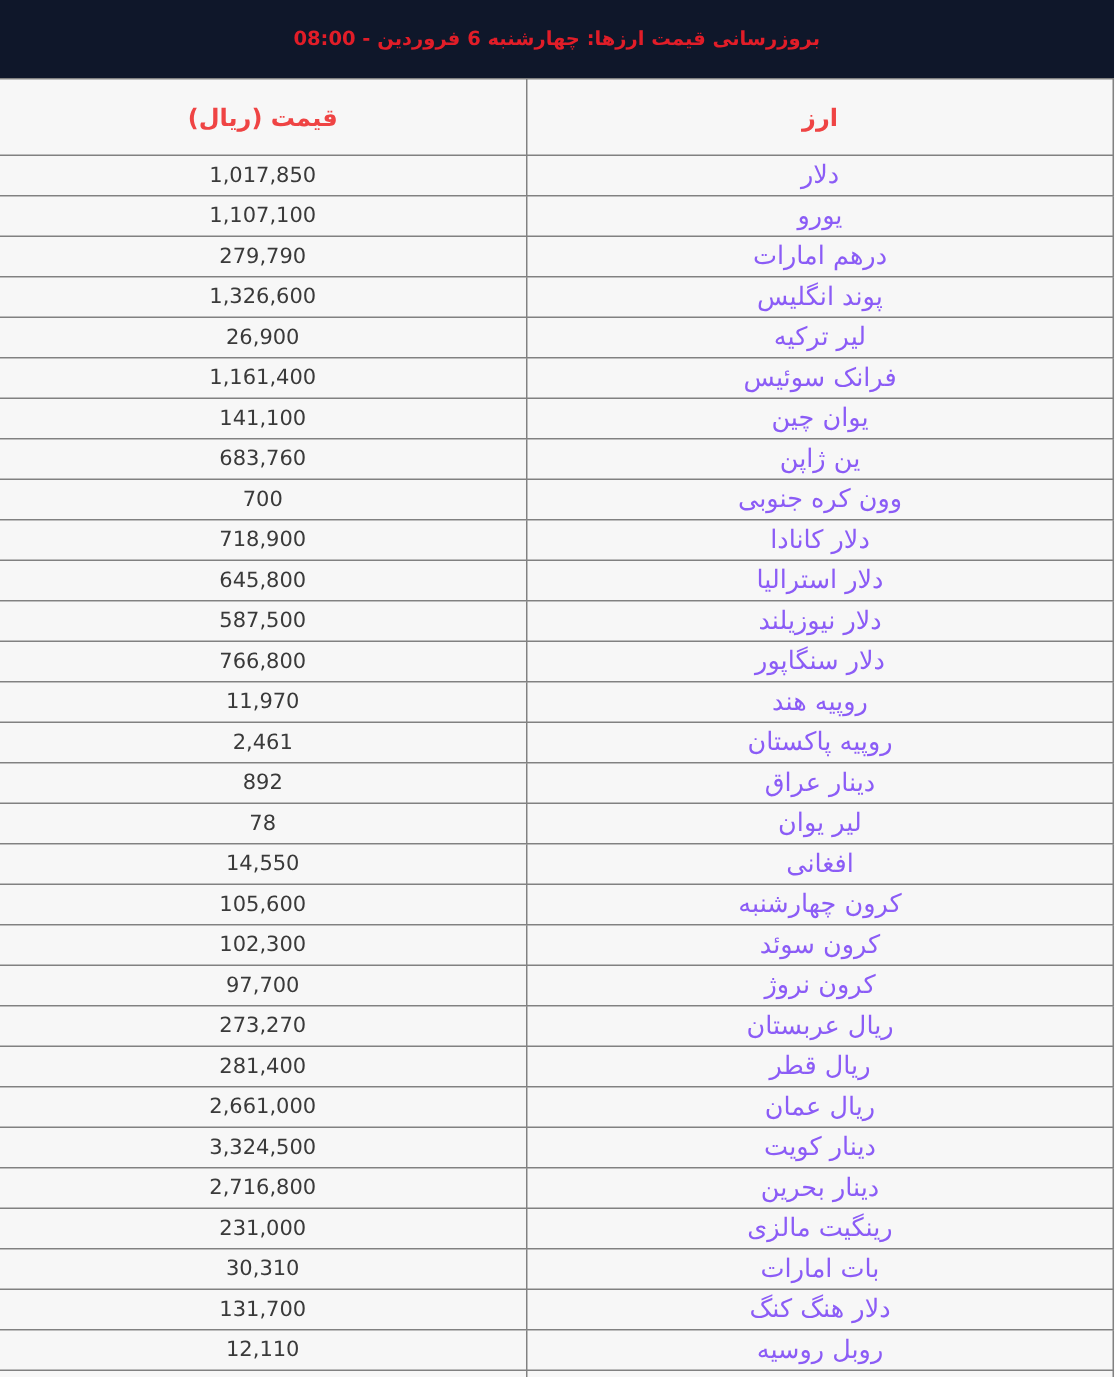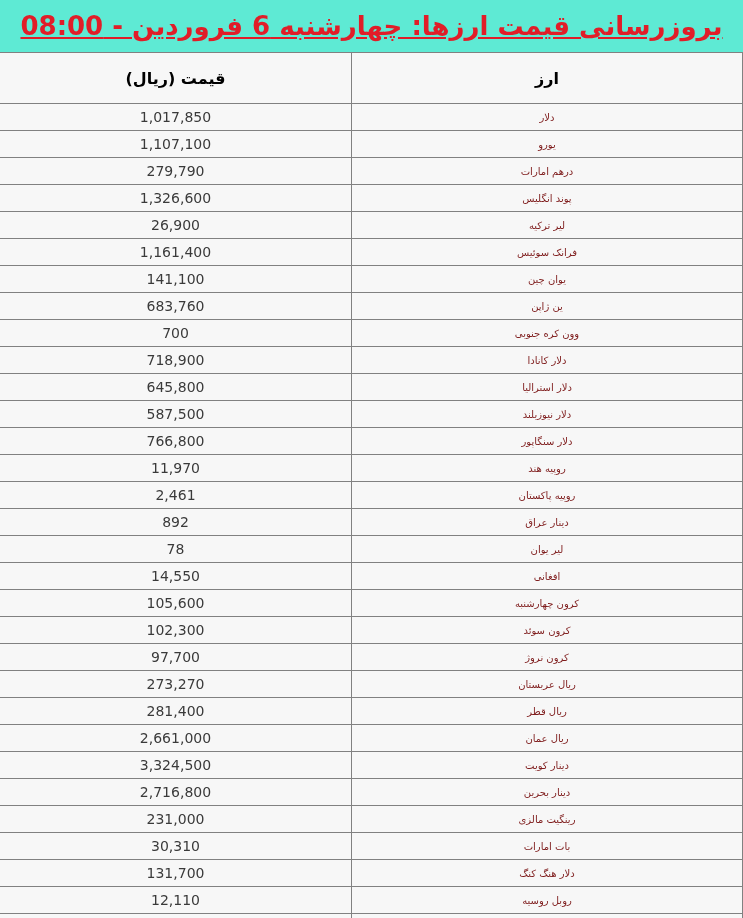--- a/index.html
+++ b/index.html
@@ -12,50 +12,49 @@
     overflow: hidden;
     background: #fbfbfb;
     direction: rtl;
   }
   .page-title {
     height: 52px;
     display: flex;
     align-items: center;
     justify-content: center;
     color: #e11d28;
-    font-size: 26px;
+    font-size: 13px;
     font-weight: bold;
-    background: #5eead4;
-    text-decoration: underline;
+    background: #0f172a;
   }
   table.rates {
     width: 743px;
     border-collapse: collapse;
     table-layout: fixed;
   }
   table.rates th, table.rates td {
     border: 1px solid #818181;
     background: #f7f7f7;
     text-align: center;
     vertical-align: middle;
     overflow: hidden;
     white-space: nowrap;
   }
   col.col-currency { width: 391px; }
   col.col-price   { width: 352px; }
   tr.header-row { height: 51px; }
   tr.header-row th {
-    color: #000000;
+    color: #ef4444;
     font-size: 16px;
     font-weight: bold;
   }
   tr.data-row { height: 27px; }
   td.cell-currency {
-    color: #7f1d1d;
-    font-size: 10px;
+    color: #8b5cf6;
+    font-size: 17px;
   }
   td.cell-price {
     color: #3a3a3a;
     font-size: 14px;
     direction: ltr;
   }
   tr.partial-row { height: 27px; }
 </style>
 </head>
 <body>

